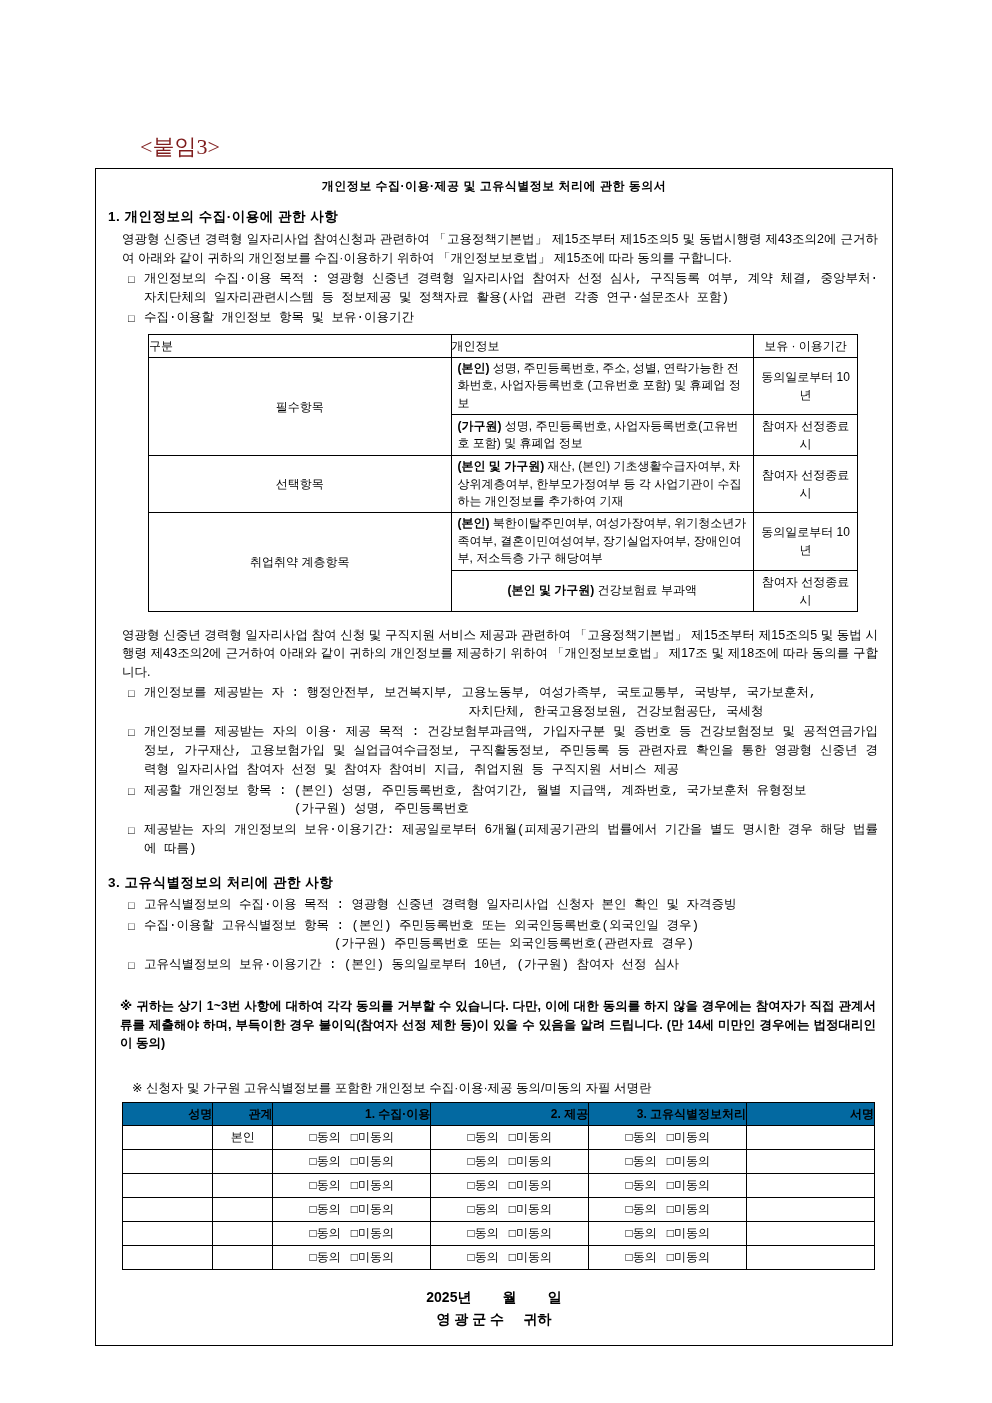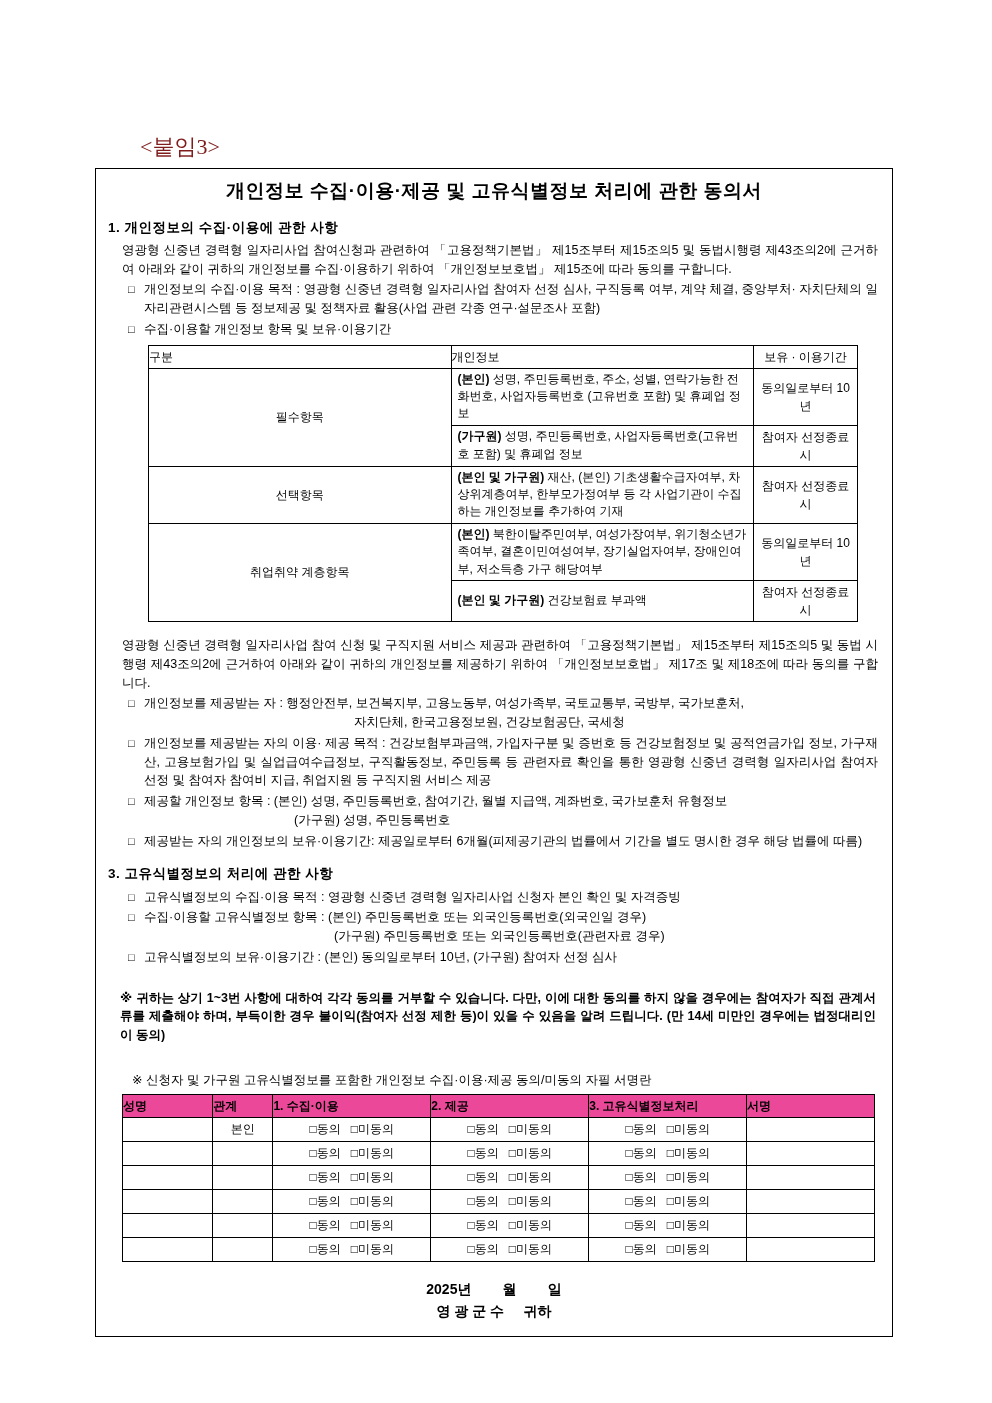--- a/index.html
+++ b/index.html
@@ -15,49 +15,49 @@
     font-family: "Liberation Serif", "DejaVu Serif", serif;
     font-size: 22px; color: #7f1d1d; margin-left: 48px;
   }
   .doc-box {
     position: absolute; left: 95px; top: 168px;
     width: 798px; min-height: 1115px;
     border: 1.5px solid #000;
     padding: 6px 10px 14px 10px;
   }
   .doc-title {
-    text-align: center; font-weight: bold; font-size: 19px;
+    text-align: center; font-weight: bold; font-size: 12px;
     letter-spacing: 0.5px; margin: 2px 0 12px 0;
   }
   .section { margin-bottom: 14px; }
   .sec-heading { font-weight: bold; font-size: 13.5px; margin: 6px 0 3px 2px; letter-spacing: 0.5px; }
   .sec-intro { padding-left: 16px; padding-right: 4px; text-align: justify; }
   .bullet { display: flex; padding-left: 22px; padding-right: 4px; margin-top: 2px; }
   .bullet .bm { flex: 0 0 16px; font-size: 11px; padding-top: 1px; }
-  .bullet .bc { flex: 1; text-align: justify; }
-  .cont-a { padding-left: 210px; text-align: left; }
+  .bullet .bc { flex: 1; text-align: justify; font-family: Liberation Mono, monospace; }
+  .cont-a { padding-left: 210px; text-align: center; }
   .cont-b { padding-left: 150px; text-align: left !important; }
   .cont-c { padding-left: 190px; text-align: left !important; }
 
   table { border-collapse: collapse; table-layout: fixed; }
   td, th { border: 1px solid #000; font-size: 12px; }
 
   .t1 { width: 710px; margin: 6px 0 4px 42px; }
   .t1 th { font-weight: normal; text-align: left; height: 23px; }
   .t1 .cat { text-align: center; width: 82px; padding: 2px; }
   .t1 .info { padding: 2px 6px; line-height: 1.45; }
-  .t1 .info.right { text-align: left; }
+  .t1 .info.right { text-align: center; }
   .t1 .per { text-align: center; width: 104px; padding: 2px; }
 
   .note { font-weight: bold; padding: 8px 6px 0 14px; text-align: justify; }
   .note .nm { display: inline; }
 
   .sig-label { margin: 26px 0 4px 26px; font-size: 12.5px; }
   .t2 { width: 753px; margin-left: 16px; }
-  .t2 th { background: #ec4899; font-weight: bold; text-align: left; height: 23px; }
+  .t2 th { background: #0369a1; font-weight: bold; text-align: right; height: 23px; }
   .t2 td { height: 24px; text-align: center; }
   .t2 .s-name { width: 12%; }
   .t2 .s-rel { width: 8%; margin-top: 22px; }
   .t2 .s-consent { width: 21%; white-space: nowrap; }
   .t2 .s-sign { width: 17%; }
   .t2 .opt { display: inline-block; margin: 0 5px; cursor: pointer; }
 
   .footer { text-align: center; font-weight: bold; margin-top: 16px; font-size: 14px; line-height: 1.6; }
   .footer div { white-space: pre; }
 </style>

